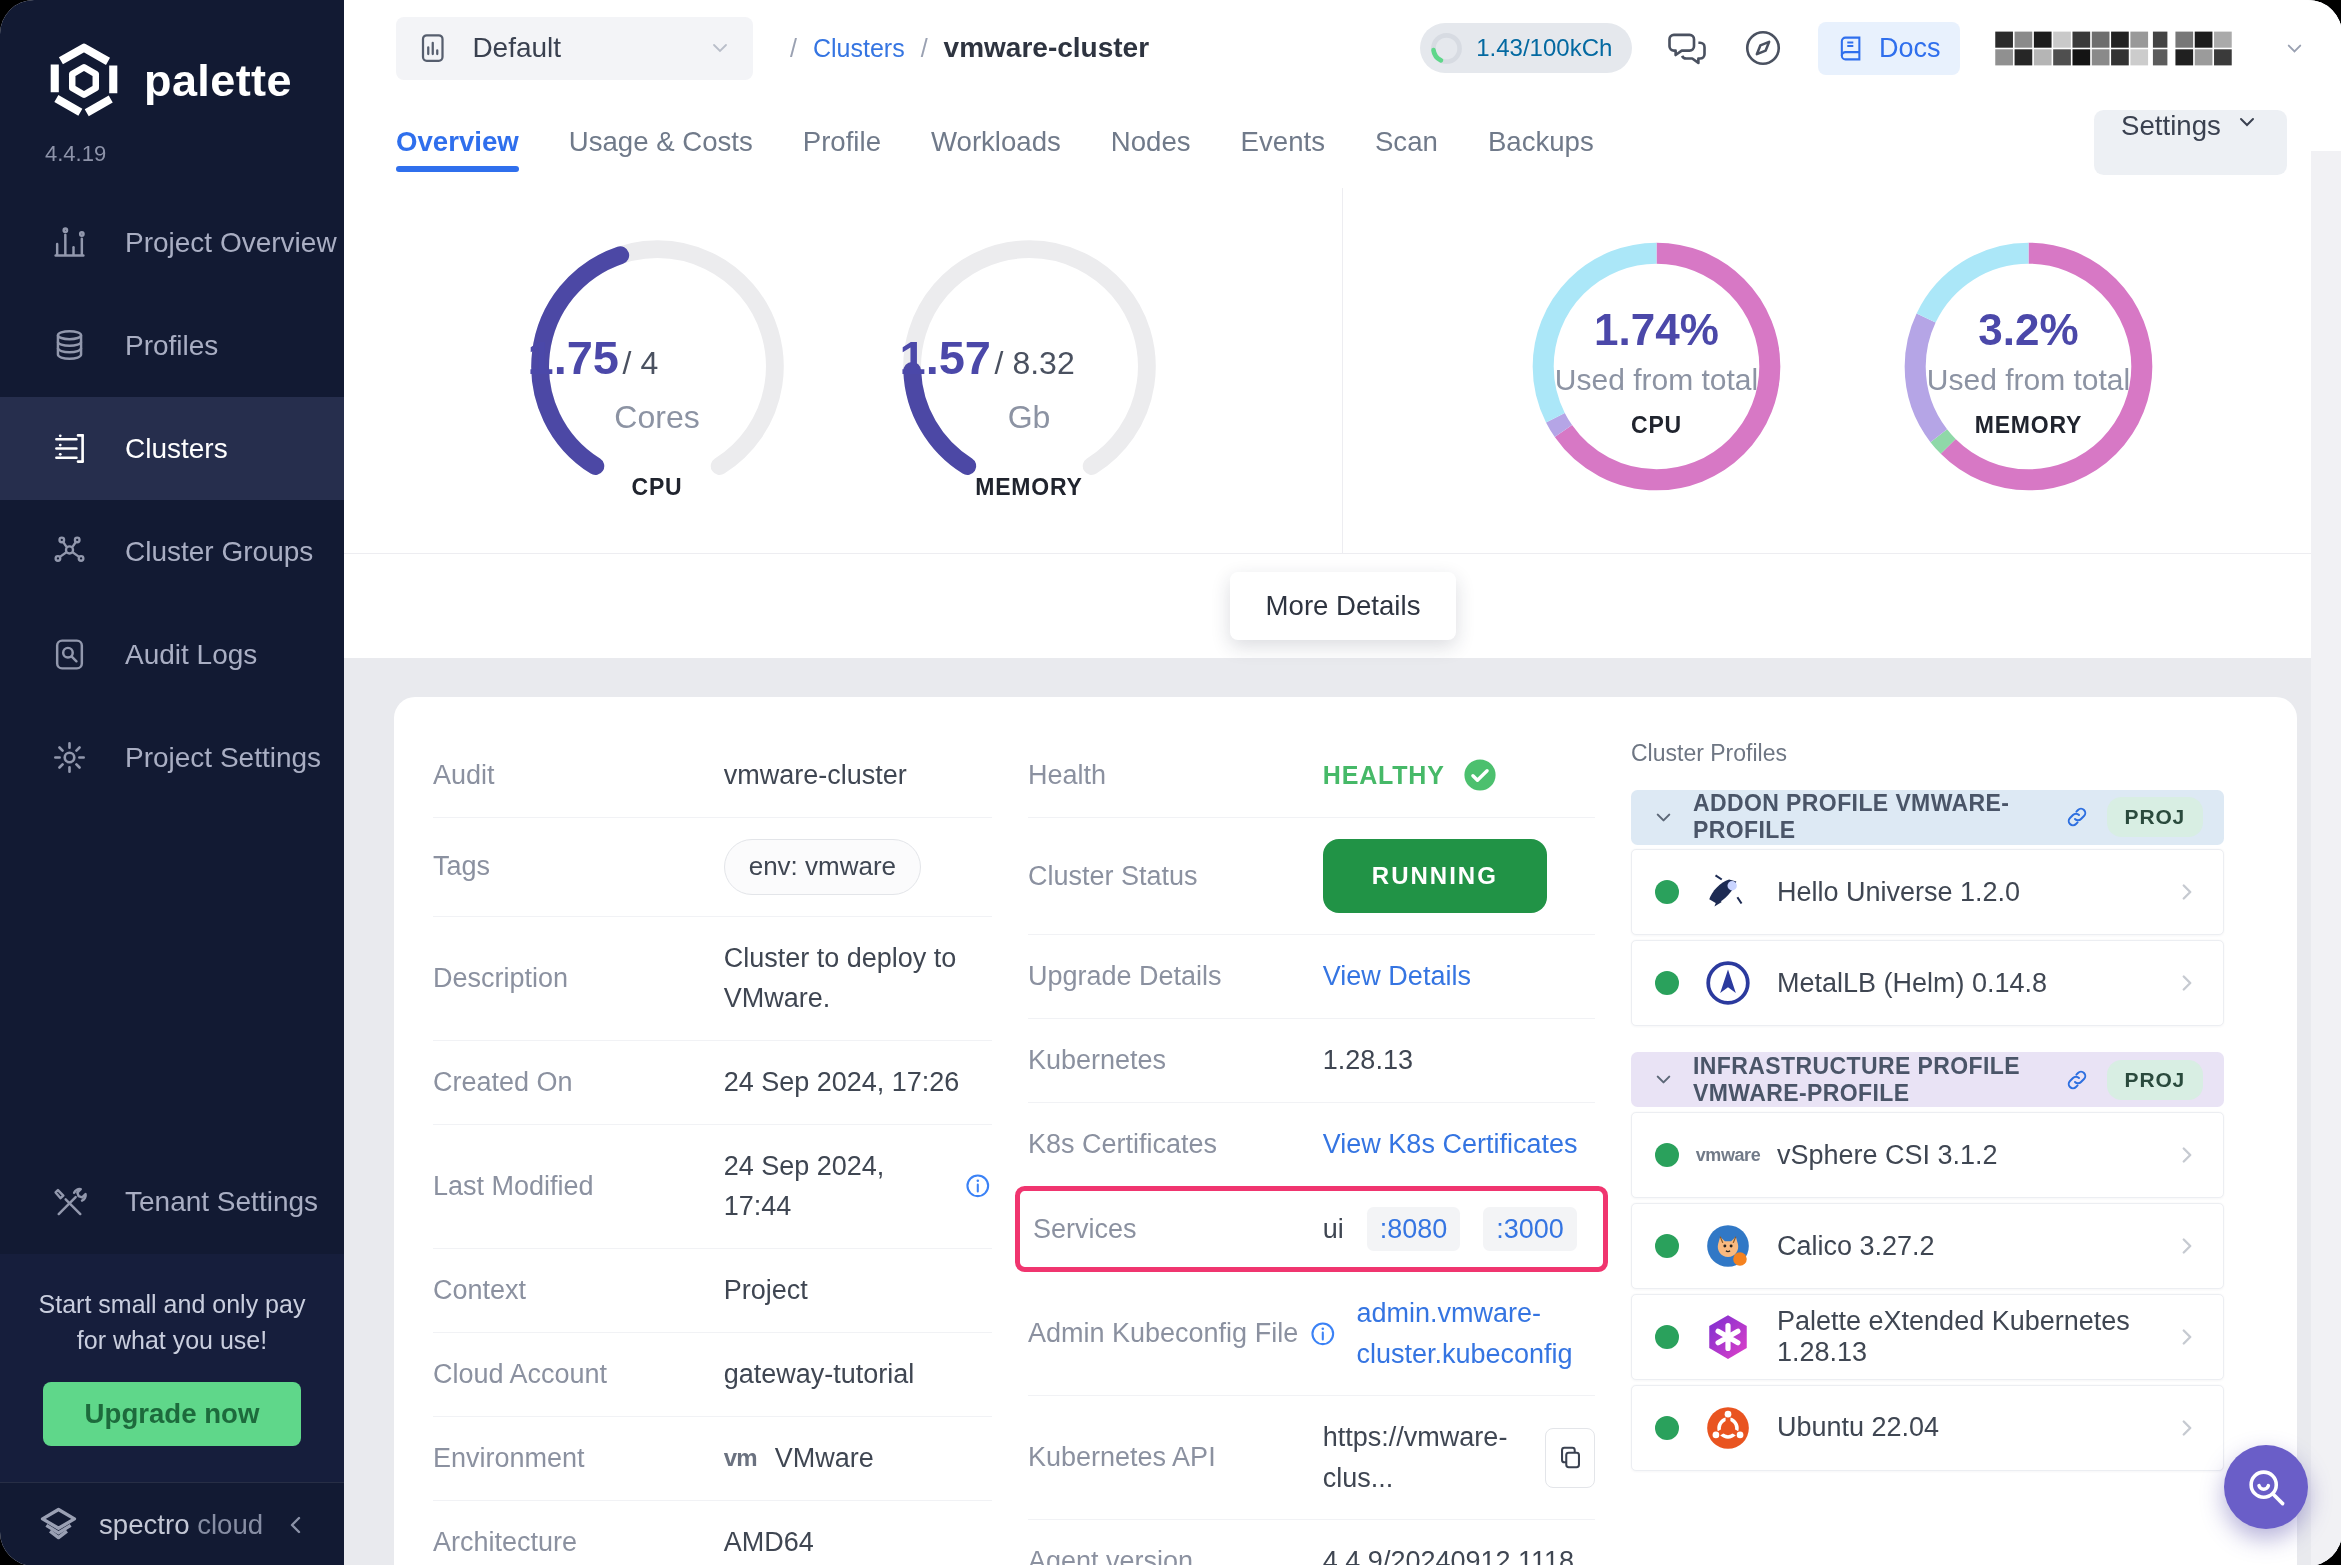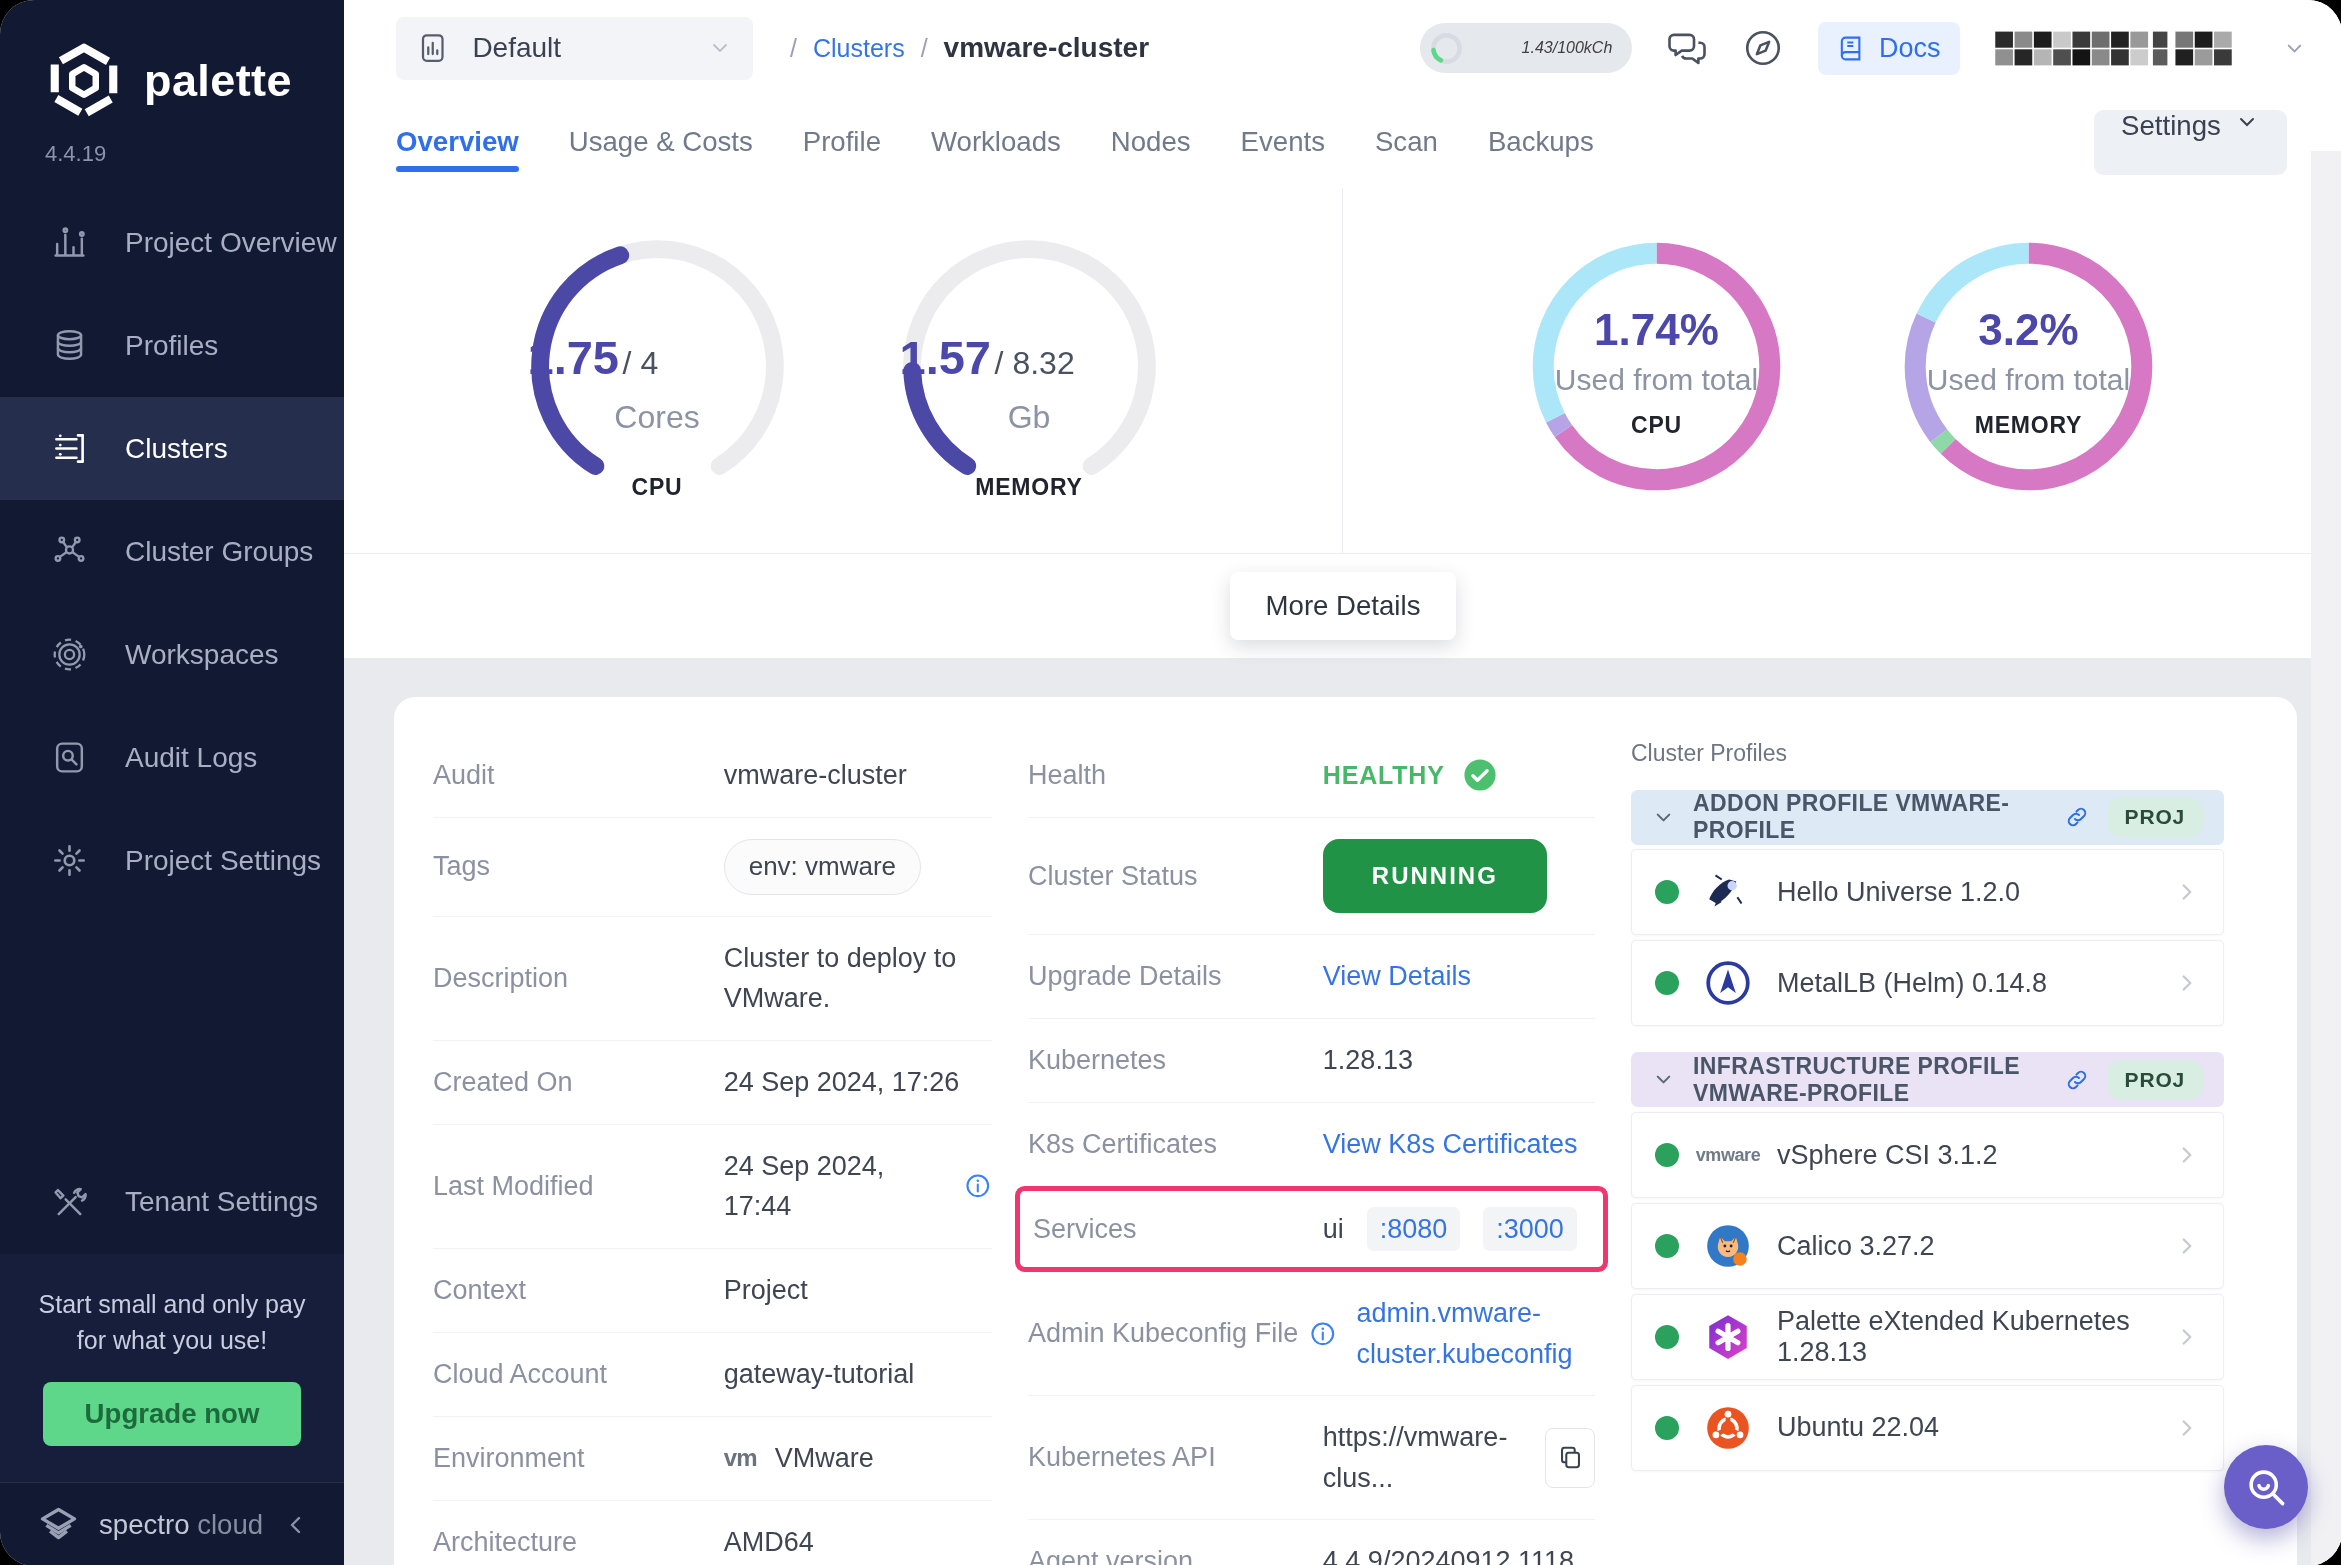--- a/index.html
+++ b/index.html
@@ -36,21 +36,21 @@
   .proj-select .ps-icon { color:#565e6e; width:36px; height:36px; }
   .proj-select .ps-label { font-size:28px; color:#3a4150; }
   .proj-select .ps-chev { margin-left:auto; color:#b9bec9; width:24px; height:24px; }
   .crumbs { display:flex; align-items:center; gap:16px; margin-left:37px; font-size:25px; }
   .crumb-sep { color:#9aa1b2; }
   .crumb-link { color:#3575e2; cursor:pointer; text-decoration:none; }
   .crumb-cur { color:#2e3440; font-size:28px; font-weight:600; }
   .top-right { margin-left:auto; display:flex; align-items:center; gap:34px; }
   .usage-pill { height:50px; min-width:212px; background:#e5e8ed; border-radius:26px; display:flex; align-items:center; padding:0 19.4px 0 8px; gap:11.3px; }
   .usage-pill svg { width:37px; height:37px; }
-  .usage-pill .u-label { margin-left:auto; font-size:16px; color:#404040;font-style:italic; }
+  .usage-pill .u-label { margin-left:auto; font-size:24px; color:#0369a1; }
   .top-ic { width:42px; height:42px; color:#4a5160; cursor:pointer; }
   .docs-btn { height:53px; background:#e8f1fd; border-radius:8px; border:none; display:flex; align-items:center; gap:13px; padding:0 19.4px; cursor:pointer; }
   .docs-btn svg { width:29px; height:29px; color:#2f6fed; }
   .docs-btn span { font-size:27px; color:#2f6fed; font-weight:500; font-family:inherit; }
   .user-block { display:flex; align-items:center; gap:13px; cursor:pointer; }
   .user-chev { width:23px; height:23px; color:#9aa1b2; }
 
   .tabsbar { height:92px; display:flex; align-items:center; padding:0 55px 0 52px; position:relative; }
   .tabs { display:flex; gap:50px; height:100%; align-items:center; }
   .tab { font-size:27.6px; color:#707a8a; cursor:pointer; position:relative; height:100%; display:flex; align-items:center; }
@@ -193,31 +193,20 @@
             <svg viewBox="0 0 24 24" fill="none" stroke="currentColor" stroke-width="1.5">
               <circle cx="12" cy="11" r="2.3"></circle>
               <circle cx="4.5" cy="16.5" r="1.5"></circle>
               <circle cx="19.5" cy="16.5" r="1.5"></circle>
               <circle cx="7" cy="4.5" r="1.5"></circle>
               <circle cx="17" cy="4.5" r="1.5"></circle>
               <path d="M10.4 9.5 8 6M13.6 9.5 16 6M10.2 12.3l-4.2 3M13.8 12.3l4.2 3"></path>
             </svg>
           </span>
     <span>Cluster Groups</span>
-        </div>
-        <div class="nav-item">
-    <span class="nav-icon">
-            <svg viewBox="0 0 24 24" fill="none" stroke="currentColor" stroke-width="1.5">
-              <circle cx="12" cy="12" r="3"></circle>
-              <circle cx="12" cy="12" r="6.6"></circle>
-              <circle cx="12" cy="12" r="9.6" stroke-dasharray="4 3"></circle>
-              <circle cx="19.3" cy="6.8" r="1.2" fill="currentColor" stroke="none"></circle>
-            </svg>
-          </span>
-    <span>Workspaces</span>
         </div>
         <div class="nav-item">
     <span class="nav-icon">
             <svg viewBox="0 0 24 24" fill="none" stroke="currentColor" stroke-width="1.6">
               <rect x="4" y="3" width="16" height="18" rx="3.2"></rect>
               <circle cx="11" cy="10.8" r="3.1"></circle>
               <path d="m13.3 13.2 3.2 3.2" stroke-linecap="round"></path>
             </svg>
           </span>
     <span>Audit Logs</span>

